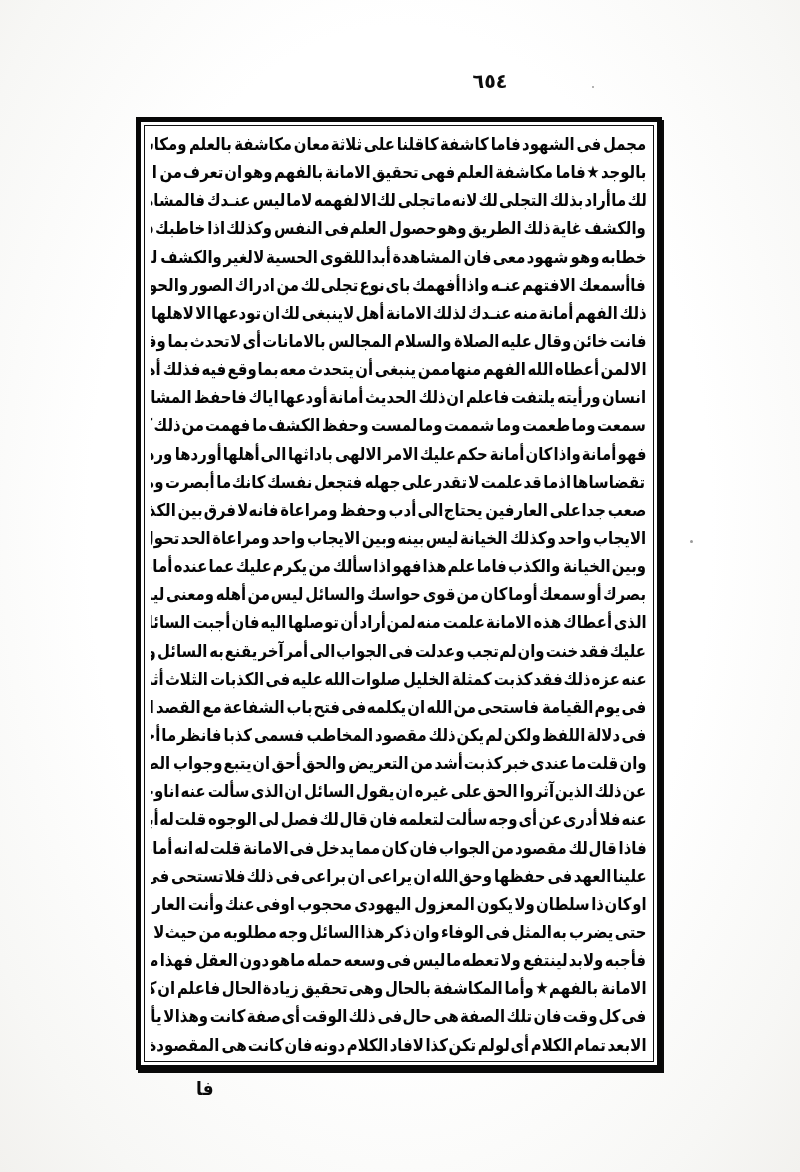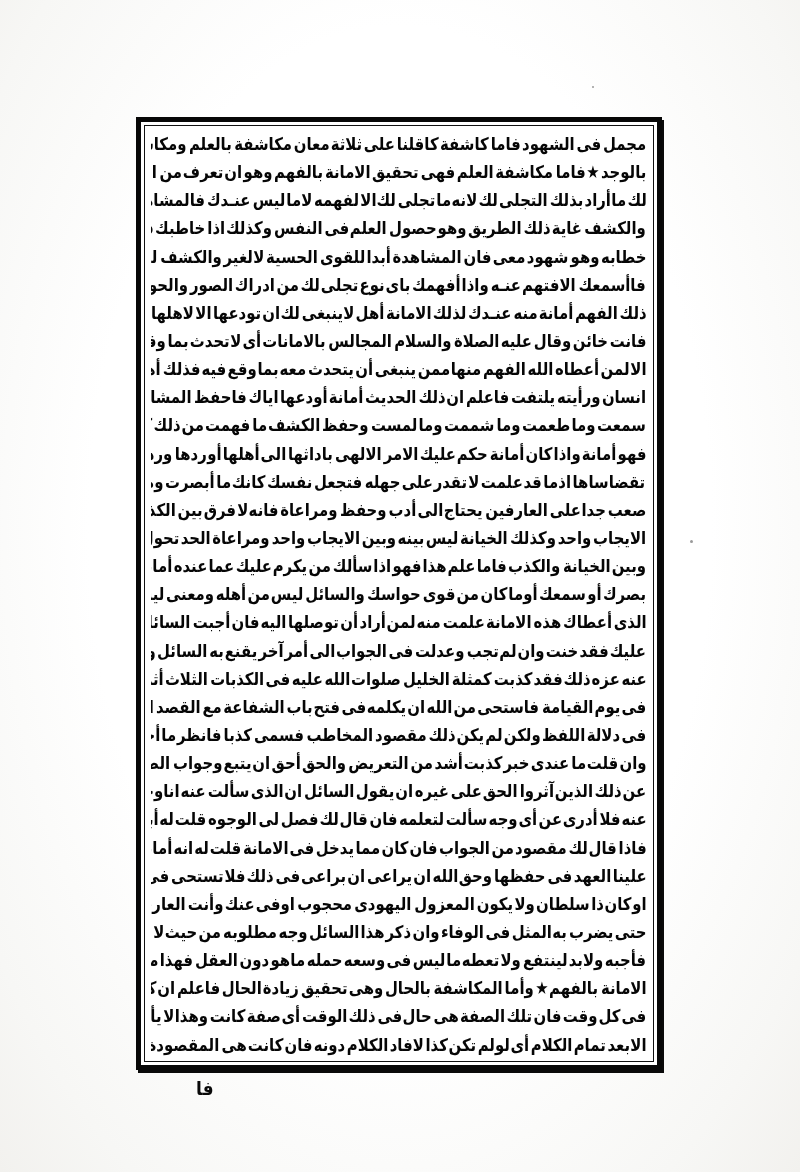--- a/index.html
+++ b/index.html
@@ -127,20 +127,23 @@
     background: #9a9a9a;
   }
 </style>
 </head>
 <body>
 
 <div id="page">
 
   <div id="paper-tone"></div>
 
+  <div id="folio">
+    <span class="num">٦٥٤</span>
+  </div>
 
   <div id="frame-outer">
     <div id="frame-inner"></div>
     <div id="textblock">
         <div class="line" style="height: 28.1515px; line-height: 28.1515px;">
           <span class="seg">مجمل</span>
           <i class="gap"></i>
           <span class="seg">فى</span>
           <i class="gap"></i>
           <span class="seg">الشهود</span>

